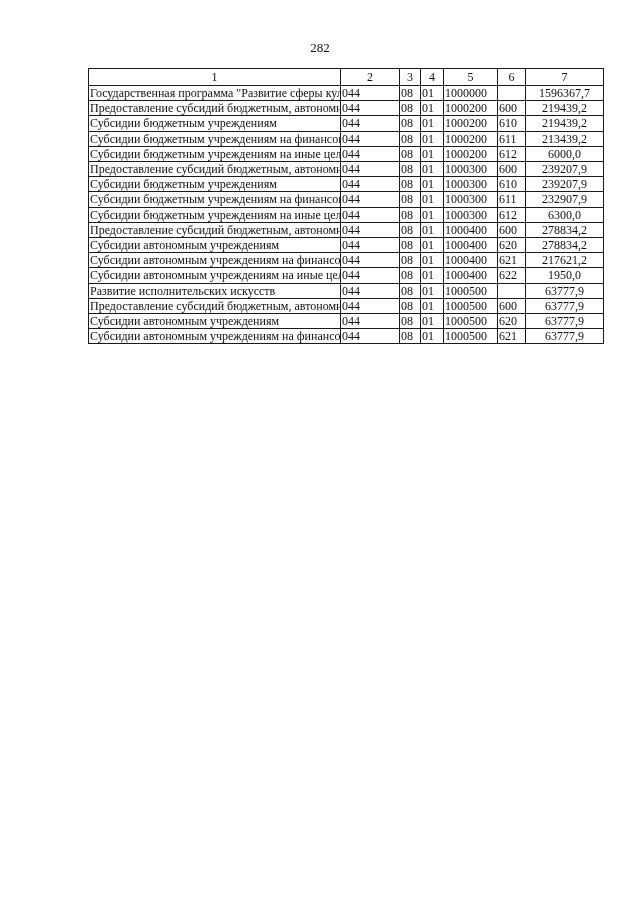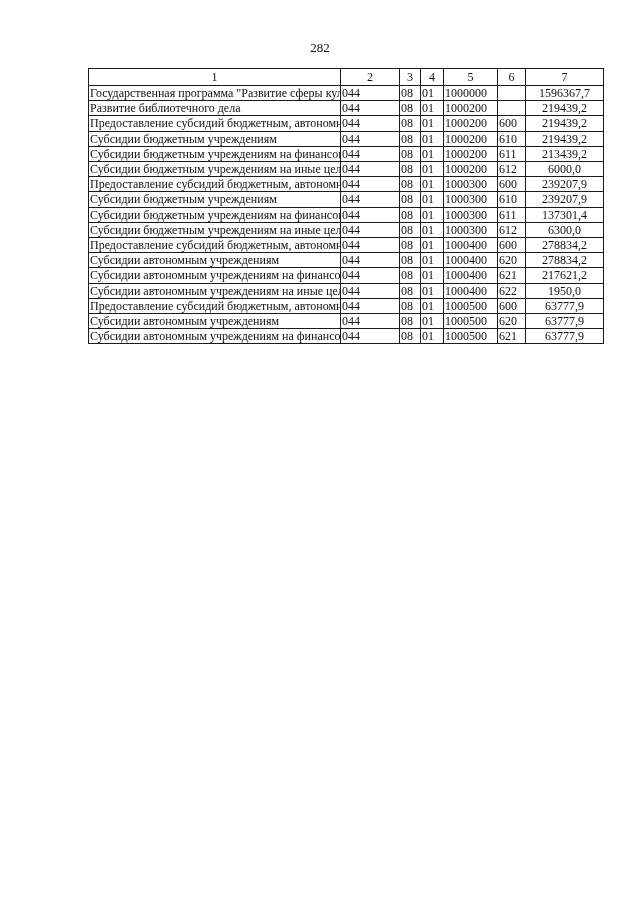--- a/index.html
+++ b/index.html
@@ -47,29 +47,20 @@
       <tr>
         <td class="name">Государственная программа "Развитие сферы культуры в Сахалинской области" на 2014-2020 годы</td>
         <td>044</td>
         <td>08</td>
         <td>01</td>
         <td>1000000</td>
         <td></td>
         <td class="c7">1596367,7</td>
       </tr>
       <tr>
-        <td class="name">Развитие библиотечного дела</td>
-        <td>044</td>
-        <td>08</td>
-        <td>01</td>
-        <td>1000200</td>
-        <td></td>
-        <td class="c7">219439,2</td>
-      </tr>
-      <tr>
         <td class="name">Предоставление субсидий бюджетным, автономным учреждениям и иным некоммерческим организациям</td>
         <td>044</td>
         <td>08</td>
         <td>01</td>
         <td>1000200</td>
         <td>600</td>
         <td class="c7">219439,2</td>
       </tr>
       <tr>
         <td class="name">Субсидии бюджетным учреждениям</td>
@@ -116,21 +107,21 @@
         <td>610</td>
         <td class="c7">239207,9</td>
       </tr>
       <tr>
         <td class="name">Субсидии бюджетным учреждениям на финансовое обеспечение государственного (муниципального) задания на оказание государственных (муниципальных) услуг (выполнение работ)</td>
         <td>044</td>
         <td>08</td>
         <td>01</td>
         <td>1000300</td>
         <td>611</td>
-        <td class="c7">137301,4</td>
+        <td class="c7">232907,9</td>
       </tr>
       <tr>
         <td class="name">Субсидии бюджетным учреждениям на иные цели</td>
         <td>044</td>
         <td>08</td>
         <td>01</td>
         <td>1000300</td>
         <td>612</td>
         <td class="c7">6300,0</td>
       </tr>
@@ -162,20 +153,29 @@
         <td class="c7">217621,2</td>
       </tr>
       <tr>
         <td class="name">Субсидии автономным учреждениям на иные цели</td>
         <td>044</td>
         <td>08</td>
         <td>01</td>
         <td>1000400</td>
         <td>622</td>
         <td class="c7">1950,0</td>
+      </tr>
+      <tr>
+        <td class="name">Развитие исполнительских искусств</td>
+        <td>044</td>
+        <td>08</td>
+        <td>01</td>
+        <td>1000500</td>
+        <td></td>
+        <td class="c7">63777,9</td>
       </tr>
       <tr>
         <td class="name">Предоставление субсидий бюджетным, автономным учреждениям и иным некоммерческим организациям</td>
         <td>044</td>
         <td>08</td>
         <td>01</td>
         <td>1000500</td>
         <td>600</td>
         <td class="c7">63777,9</td>
       </tr>

